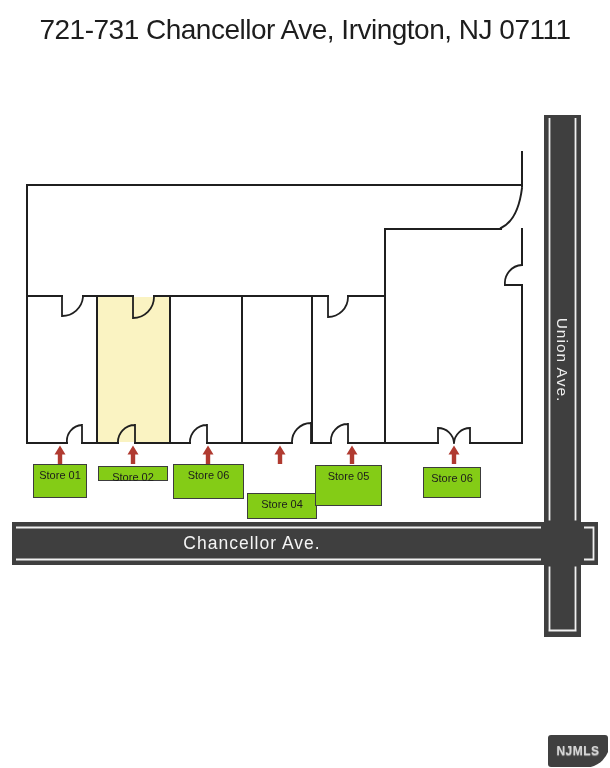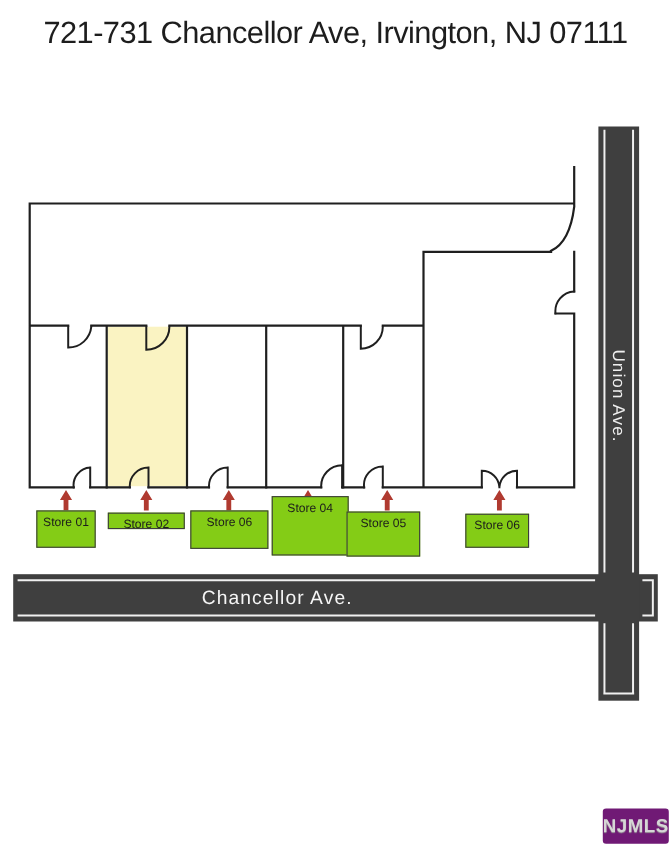--- a/index.html
+++ b/index.html
@@ -2,20 +2,21 @@
 <html><head>
 <meta charset="utf-8">
 <style>
   html,body{margin:0;padding:0;background:#ffffff;}
   .canvas{
     position:relative;
     width:610px;height:768px;
     background:#ffffff;
     overflow:hidden;
     font-family:"Liberation Sans", sans-serif;
+    border-radius:26px;
   }
   .title{
     position:absolute;
     top:14px;left:0;width:610px;
     text-align:center;
     font-size:28px;
     letter-spacing:-0.5px;
     color:#1d1d1d;
   }
   .plan-svg{position:absolute;top:0;left:0;}
@@ -38,24 +39,24 @@
     box-sizing:border-box;
     text-align:center;
     padding-top:4px;
     font-size:11px;
     color:#1c1c1c;
   }
   .watermark{
     position:absolute;
     left:548px;top:735px;
     width:60px;height:32px;
-    background:#701a75;
+    background:#404040;
     border-radius:3px;
     display:flex;align-items:center;justify-content:center;
-    font-size:17px;
+    font-size:12px;
     font-weight:bold;
     letter-spacing:0.5px;
     color:#d6d6d6;
     text-shadow:0 1px 1px #9e9e9e;
   }
 </style>
 </head>
 <body>
 
 <div class="canvas">
@@ -124,19 +125,19 @@
       <path d="M208,445.5 L202.5,454.5 L205.8,454.5 L205.8,464 L210.2,464 L210.2,454.5 L213.5,454.5 Z"></path>
       <path d="M280,445.5 L274.5,454.5 L277.8,454.5 L277.8,464 L282.2,464 L282.2,454.5 L285.5,454.5 Z"></path>
       <path d="M352,445.5 L346.5,454.5 L349.8,454.5 L349.8,464 L354.2,464 L354.2,454.5 L357.5,454.5 Z"></path>
       <path d="M454,445.5 L448.5,454.5 L451.8,454.5 L451.8,464 L456.2,464 L456.2,454.5 L459.5,454.5 Z"></path>
     </g>
   </svg>
 
   <div class="store-label" style="left:33px;top:464px;width:54px;height:34px">Store 01</div>
   <div class="store-label" style="left:98px;top:466px;width:70px;height:15px">Store 02</div>
   <div class="store-label" style="left:173px;top:464px;width:71px;height:35px">Store 06</div>
-  <div class="store-label" style="left:247px;top:451px;width:70px;height:54px">Store 04</div>
+  <div class="store-label" style="left:247px;top:493px;width:70px;height:26px">Store 04</div>
   <div class="store-label" style="left:315px;top:465px;width:67px;height:41px">Store 05</div>
   <div class="store-label" style="left:423px;top:467px;width:58px;height:31px">Store 06</div>
 
   <div class="watermark">NJMLS</div>
 
 </div>
 
 </body></html>

